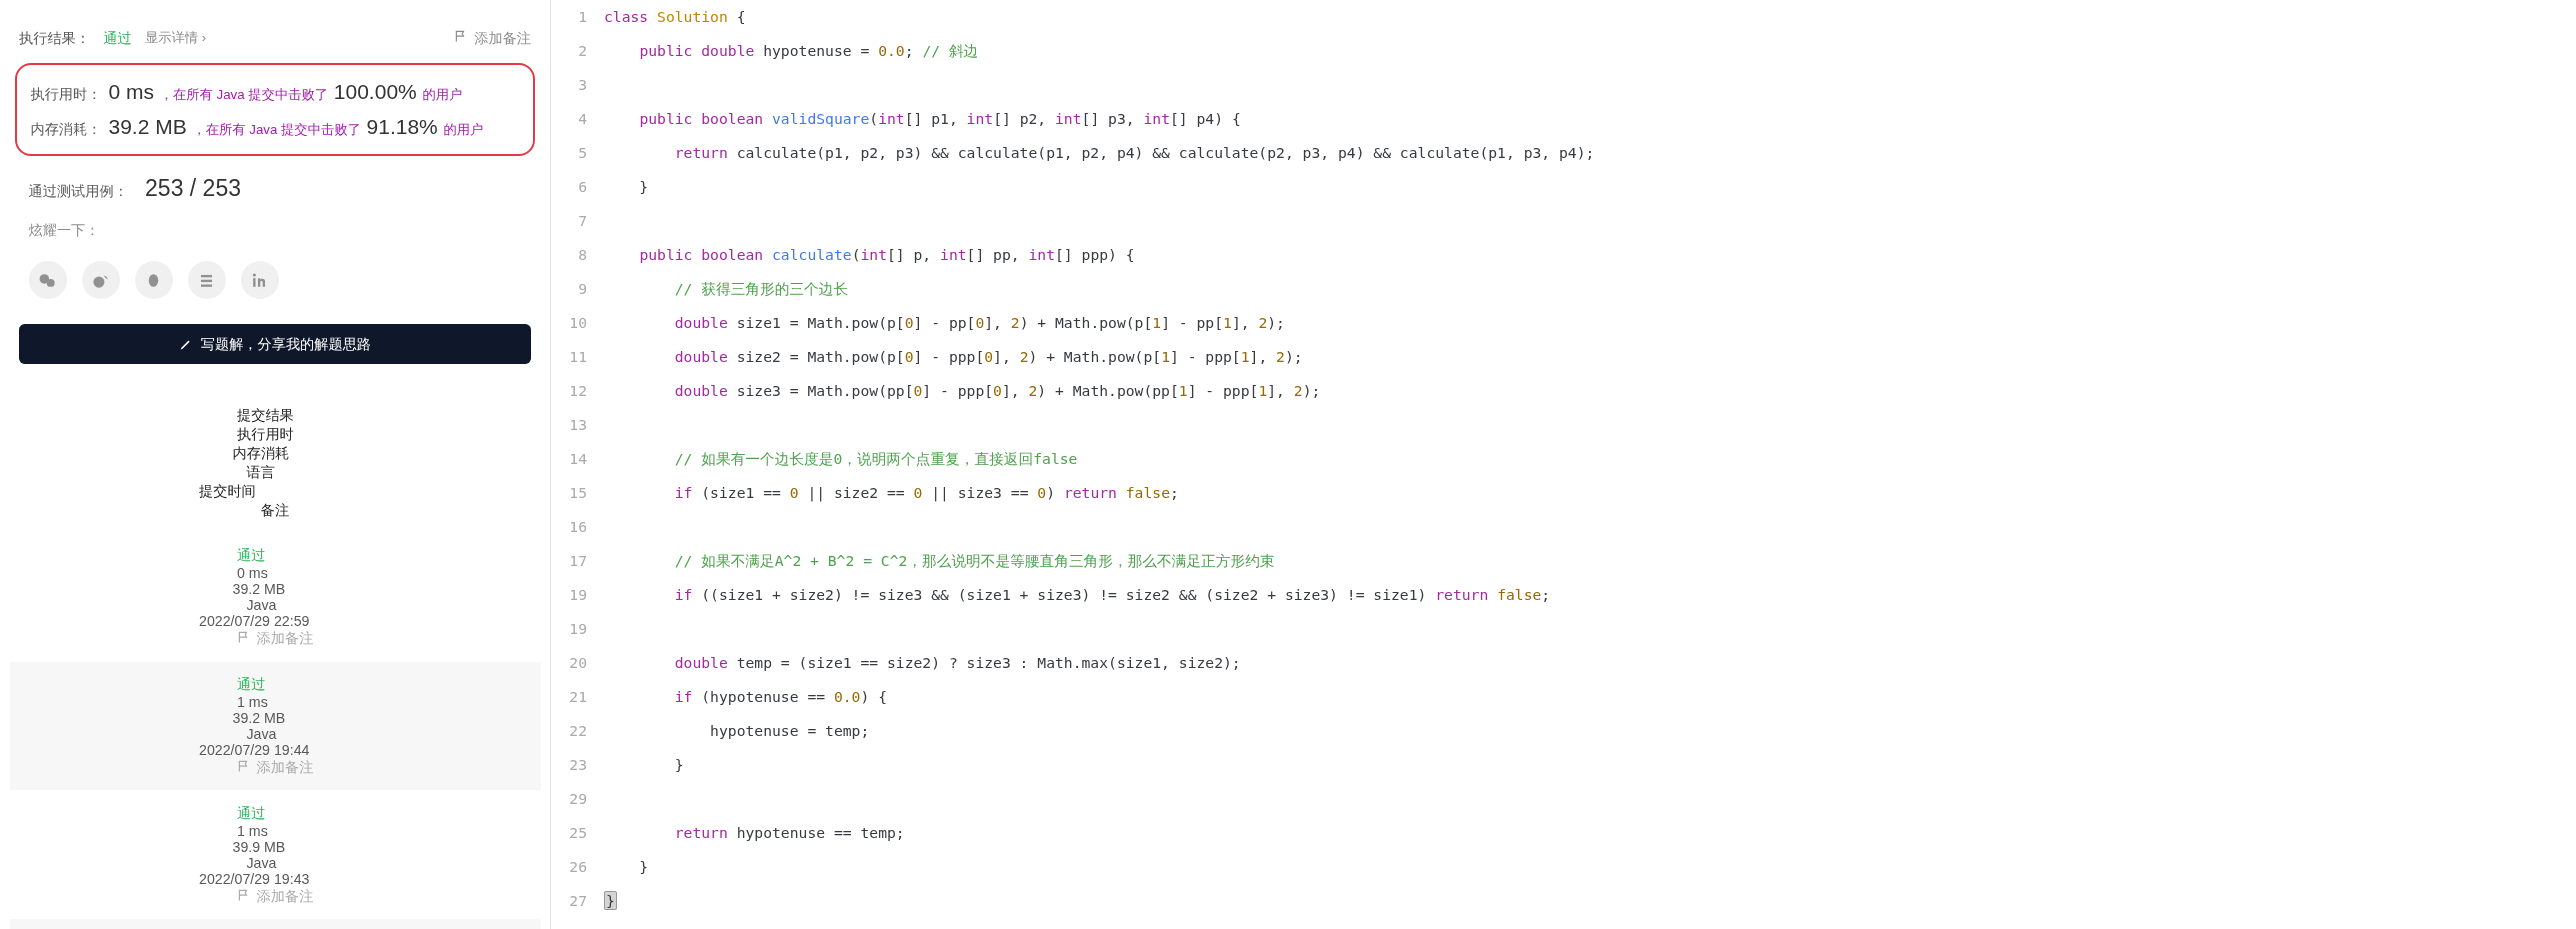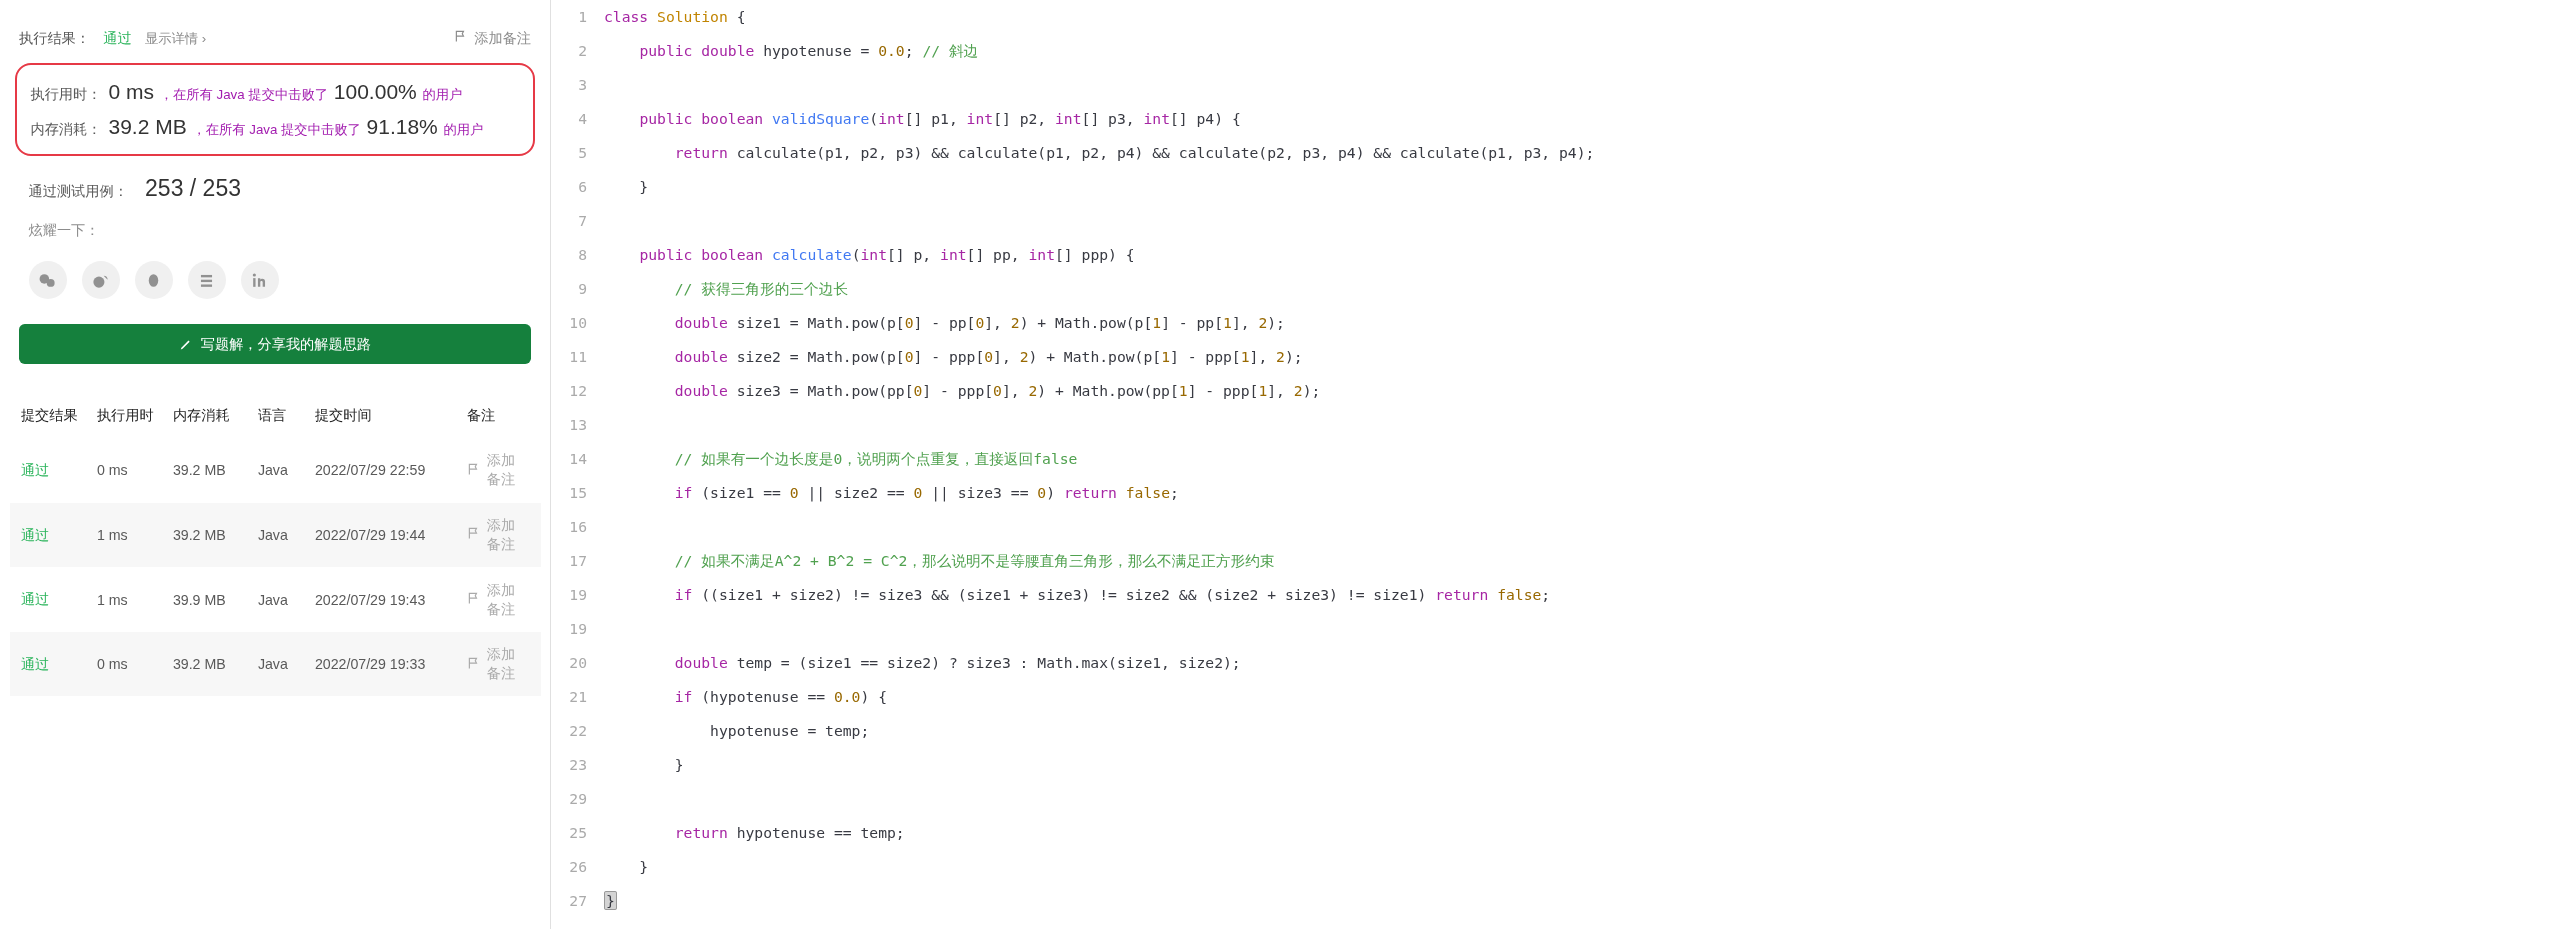--- a/index.html
+++ b/index.html
@@ -23,21 +23,21 @@
 }
 
 
 .result-header {
   display: flex;
   align-items: center;
   justify-content: space-between;
   padding: 9.5px;
   margin-bottom: 5.7px;
 }
-.result-header-left { display: flex; align-items: flex-end; gap: 13.3px; }
+.result-header-left { display: flex; align-items: center; gap: 13.3px; }
 .result-label { color: #595959; font-size: 14.2px; }
 .status-pass { color: #2db55d; font-size: 14.2px; font-weight: 500; }
 .show-detail { color: #8c8c8c; font-size: 13.3px; cursor: pointer; }
 .show-detail::after { content: " ›"; }
 .add-note {
   display: flex; align-items: center; gap: 5.7px;
   color: #8c8c8c; font-size: 14.2px; cursor: pointer;
 }
 .flag-icon svg { width: 14.2px; height: 14.2px; }
 
@@ -80,41 +80,42 @@
   border-radius: 50%;
   background: #f0f0f0;
   display: flex; align-items: center; justify-content: center;
   cursor: pointer;
   color: #8c8c8c;
 }
 .share-btn svg { width: 19px; height: 19px; fill: #919191; }
 
 .write-solution {
   margin: 13.3px 9.5px;
-  background: #15803d;
+  background: #0f172a;
   color: #fff;
   height: 40px;
   border-radius: 5.7px;
   display: flex; align-items: center; justify-content: center;
   gap: 7.6px;
   cursor: pointer;
   font-size: 14.2px;
 }
 .write-solution svg { width: 14.2px; height: 14.2px; fill: #fff;}
 
 
 .sub-table {
   margin-top: 28.5px;
   width: 100%;
 }
 .tbl-head, .tbl-row {
   display: flex;
   align-items: center;
   padding: 13.3px 11.4px;
   font-size: 14.2px;
+  flex-direction: column;
 }
 .tbl-head { color: #262626; font-weight: 500; }
 .tbl-row { color: #595959; }
 .tbl-row:nth-child(even) { background: #f7f7f7; }
 .col-result { width: 76px; }
 .col-time { width: 76px; }
 .col-mem { width: 85px; }
 .col-lang { width: 57px; }
 .col-date { width: 152px; }
 .col-note { flex: 1; }

